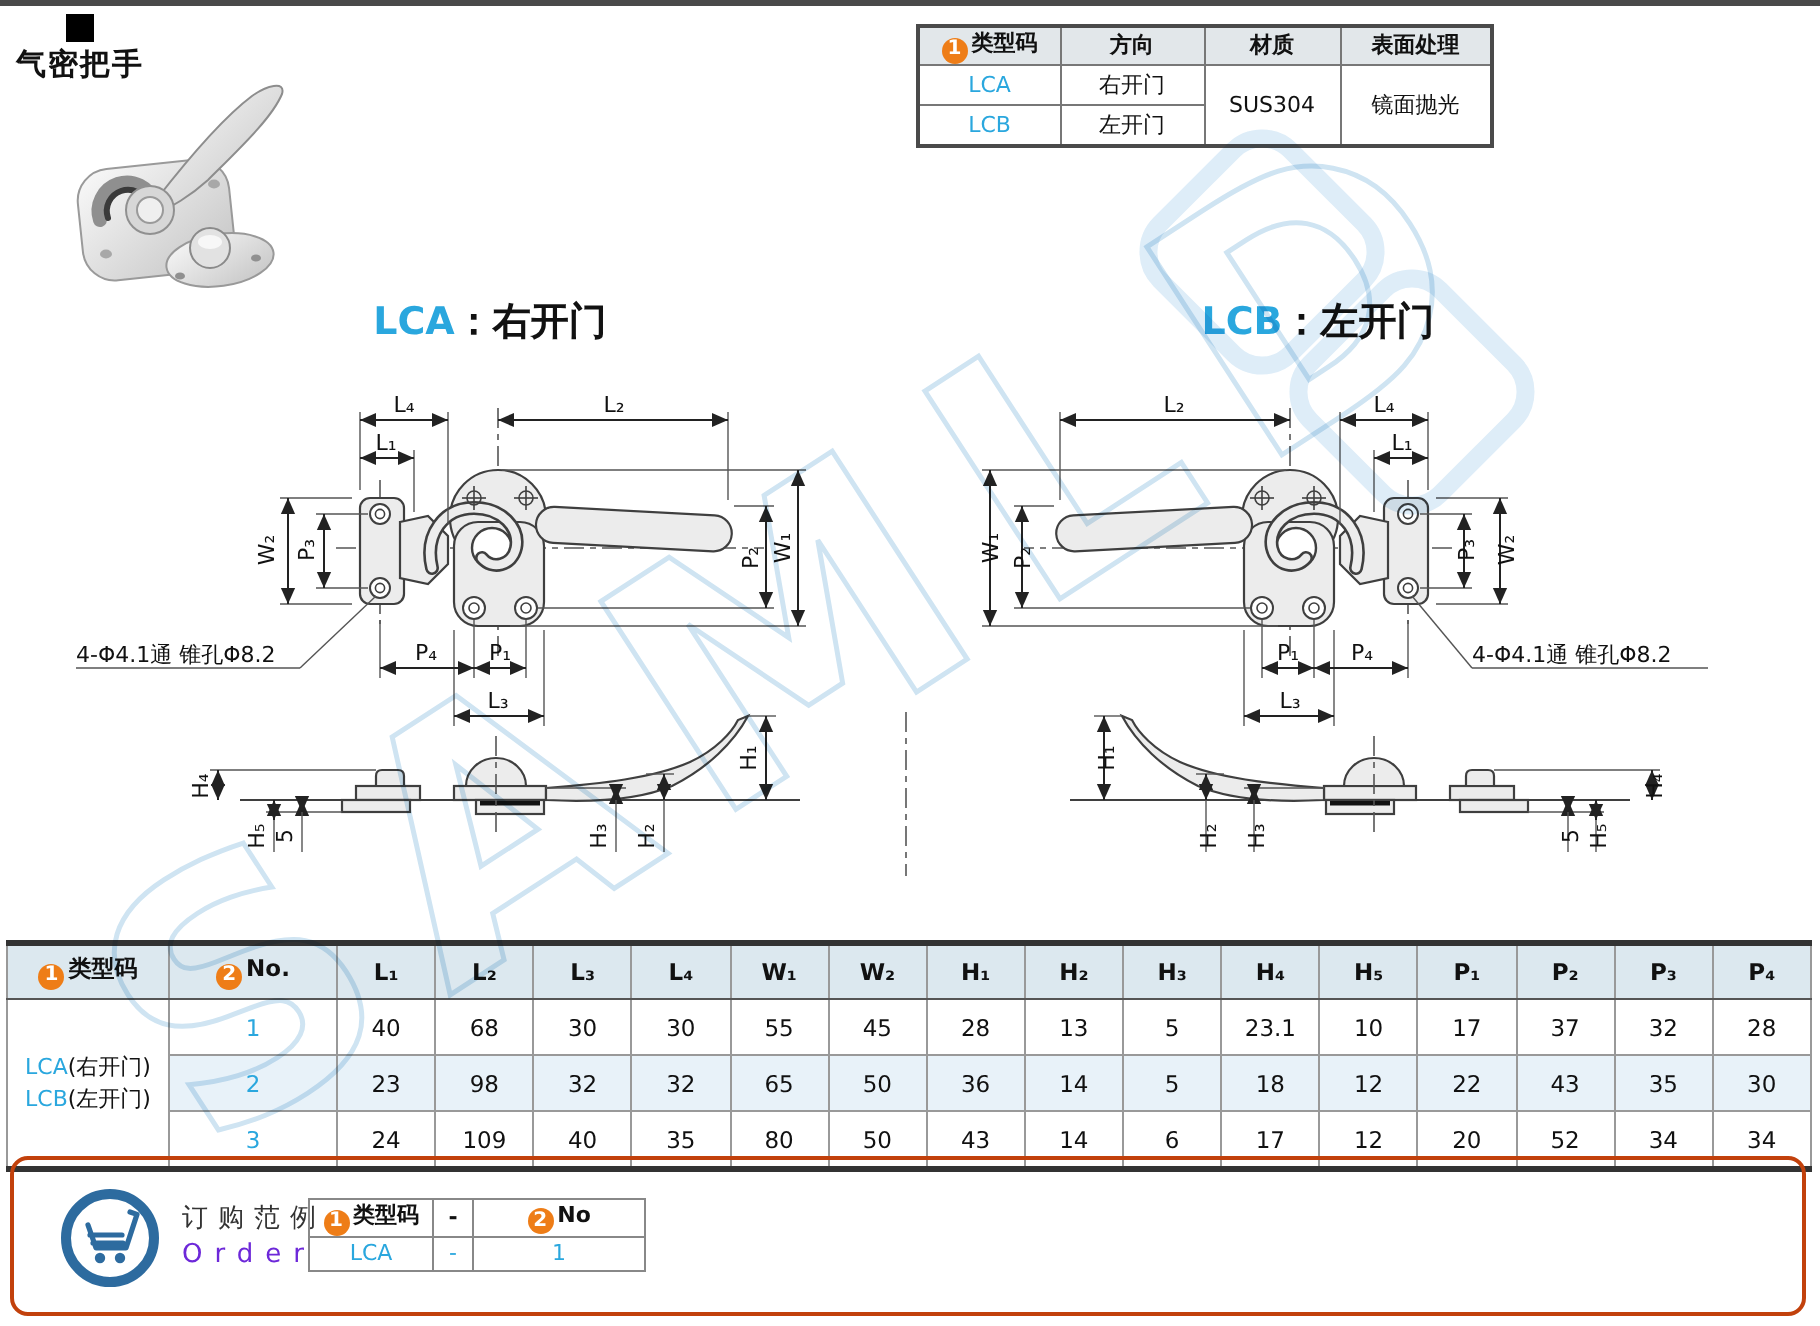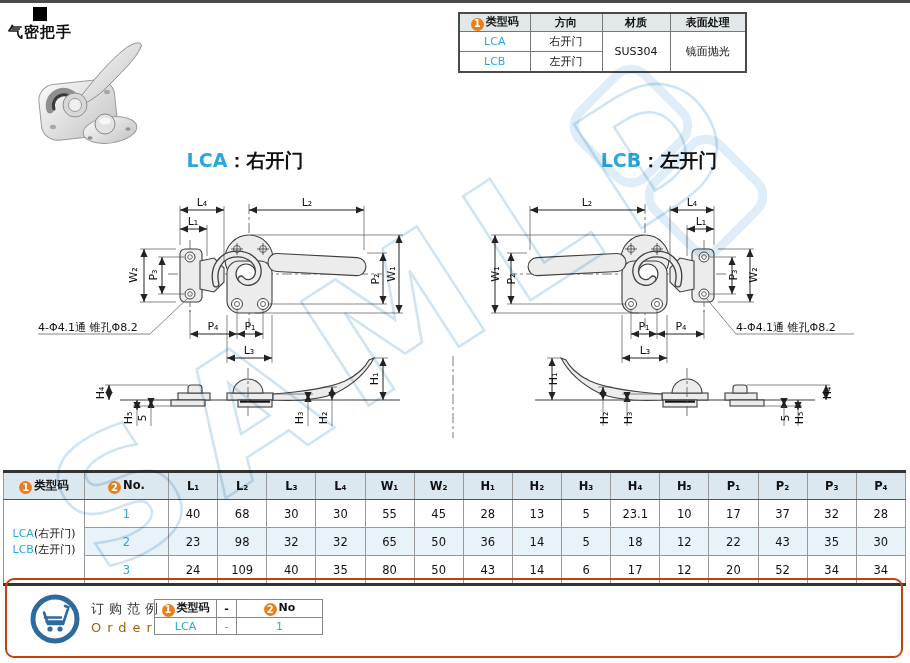--- a/index.html
+++ b/index.html
@@ -24,21 +24,21 @@
   .dim-table{position:absolute;left:3px;top:470px;width:903px;font-size:11.5px;text-align:center;
              border-top:3px solid #333;border-bottom:3px solid #333;border-left:1px solid #888;border-right:1px solid #888;}
   .dim-table th{background:#dce8ef;border:1px solid #999;border-bottom:1.5px solid #555;font-weight:bold;height:24px;}
   .dim-table td{border:1px solid #999;height:25px;}
   .dim-table tr.alt td{background:#e8f2f9;}
   .type-cell{font-size:11px;line-height:1.45;background:#fff !important;}
   
   .order-box{position:absolute;left:5px;top:578px;width:894px;height:76px;border:2px solid #c2410c;border-radius:9px;}
   .cart-svg{position:absolute;left:22px;top:13px;}
   .order-cn{position:absolute;left:84px;top:20px;font-size:13px;letter-spacing:5px;color:#333;}
-  .order-en{position:absolute;left:84px;top:40px;font-size:13px;letter-spacing:6px;color:#a16207;}
+  .order-en{position:absolute;left:84px;top:40px;font-size:13px;letter-spacing:6px;color:#6d28d9;}
   .order-table{position:absolute;left:147px;top:19px;font-size:11px;text-align:center;border:1.5px solid #555;}
   .order-table th,.order-table td{border:1px solid #888;padding:0 3px;}
   .order-table th{font-weight:bold;height:17px;}
   .order-table td{height:16px;}
   
   .drawing{position:absolute;}
   .dr-title{position:absolute;left:0;right:0;top:0;text-align:center;font-size:19px;font-weight:bold;}
   .topview,.sideview{position:absolute;left:0;top:14px;}
   .sideview{top:0;}
   .pt{fill:#ececec;stroke:#3f3f3f;stroke-width:1.1;}

